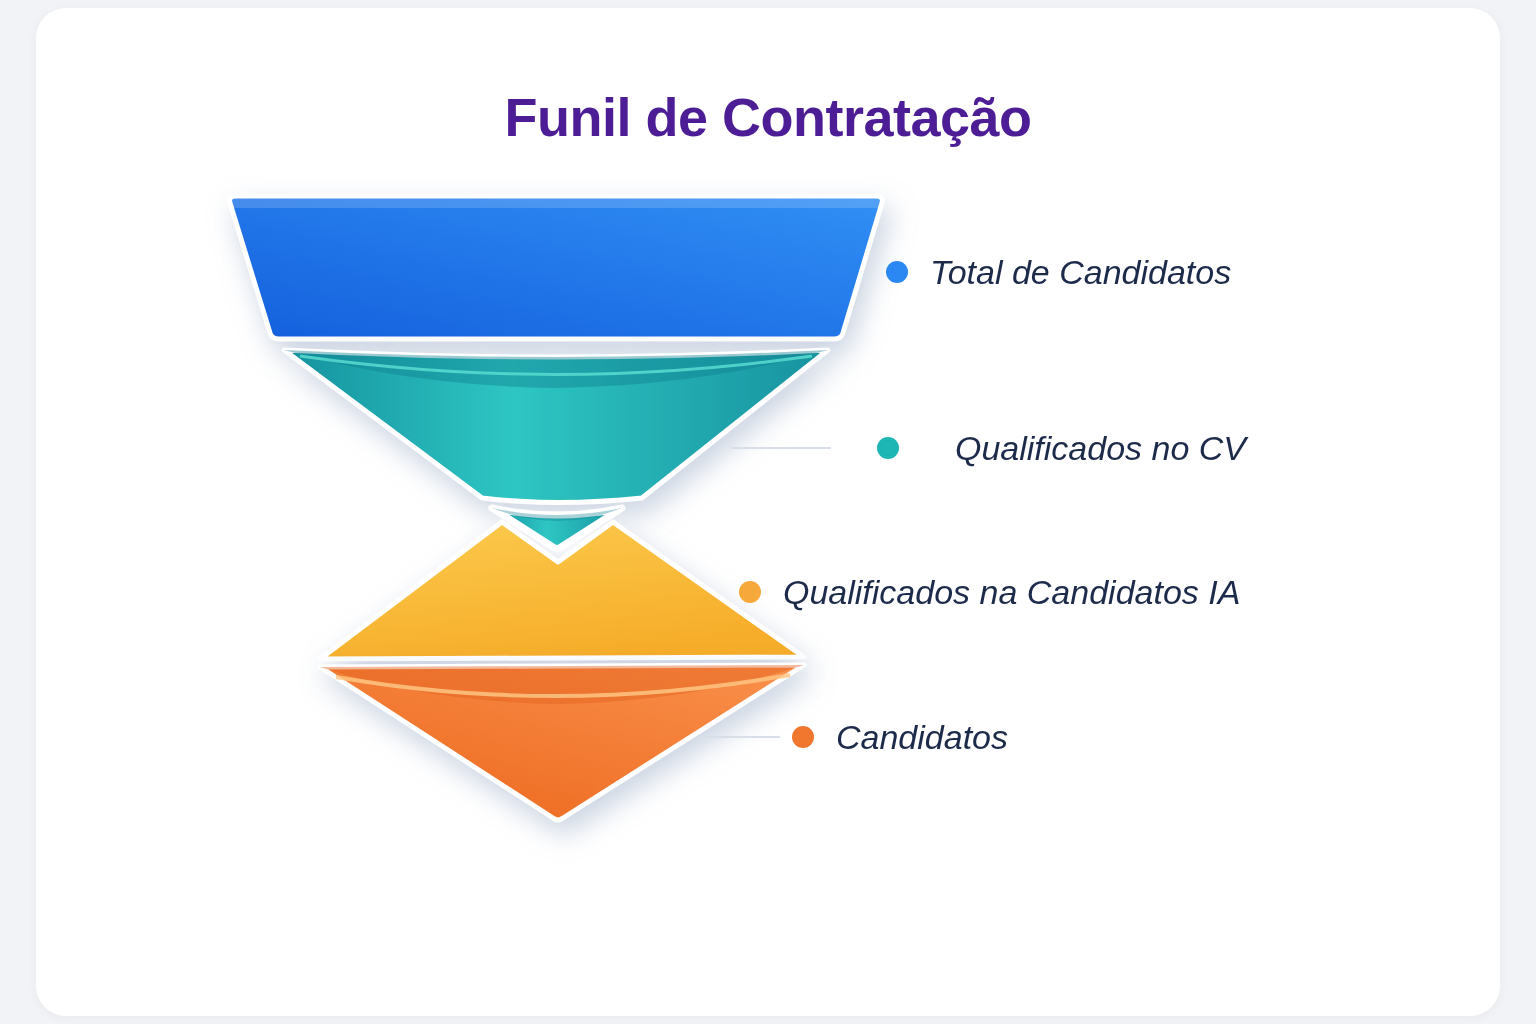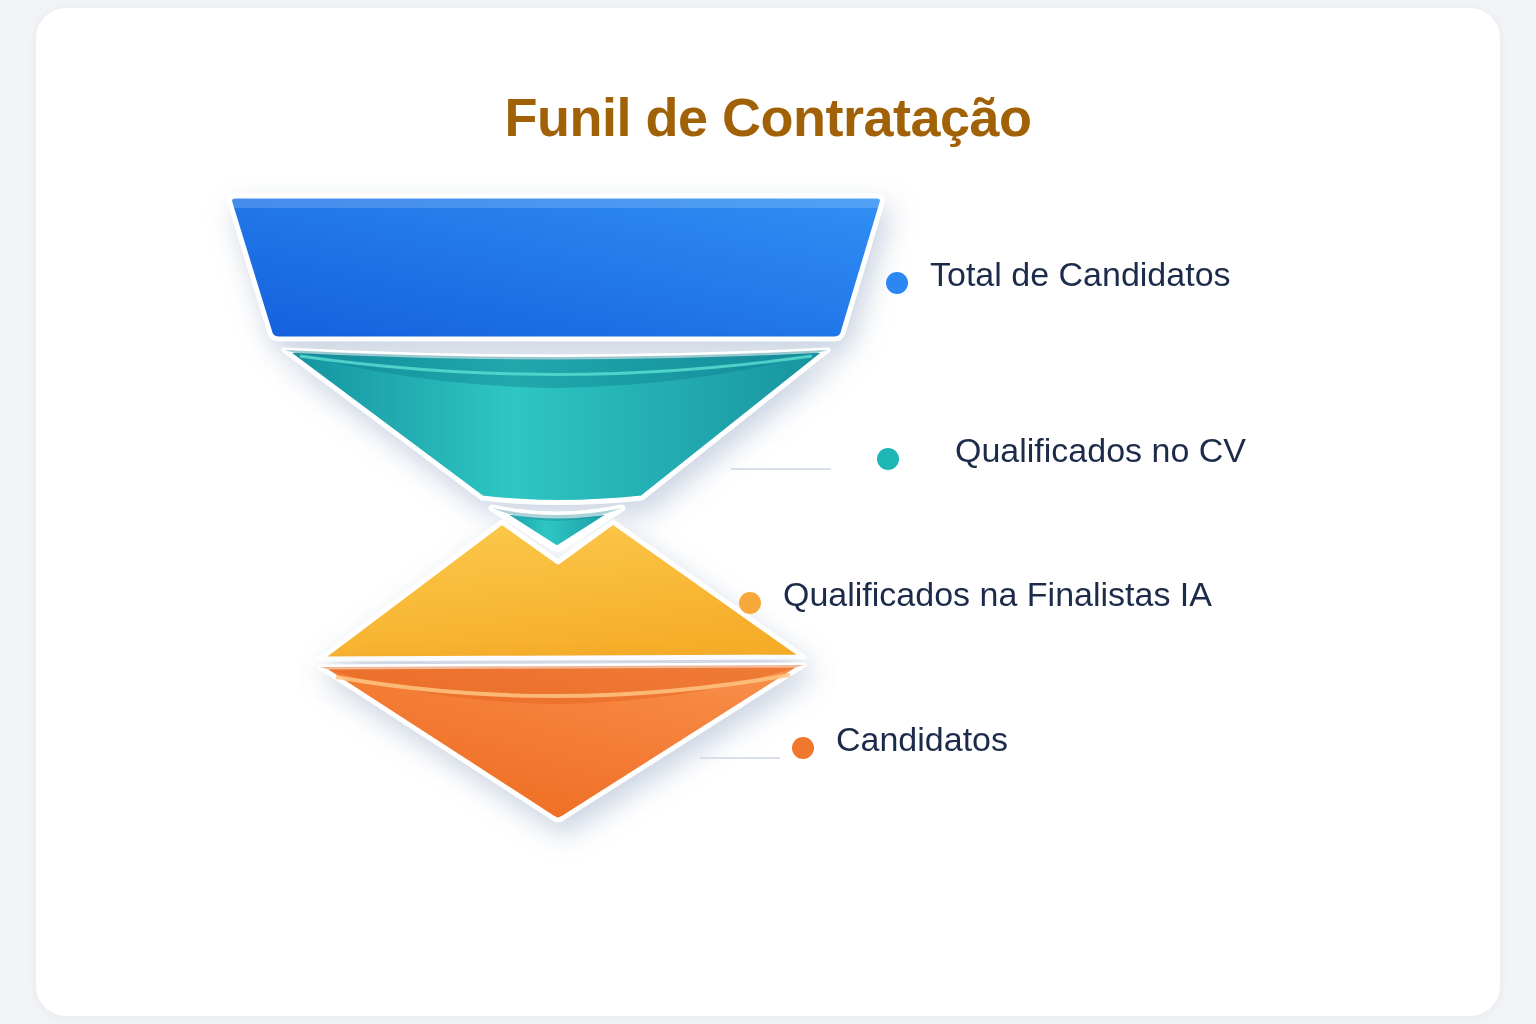--- a/index.html
+++ b/index.html
@@ -19,35 +19,36 @@
     box-shadow:0 2px 10px rgba(30,50,90,0.05);
   }
   .page-title{
     position:absolute;
     left:0;top:86px;
     width:1536px;
     text-align:center;
     font-size:54px;
     font-weight:700;
     letter-spacing:-0.5px;
-    color:#a16207;
+    color:#4c1d95;
     margin:0;
   }
   .funnel-svg{
     position:absolute;
     left:0;top:0;
     width:1536px;height:1024px;
   }
   .shape{ stroke:#ffffff; stroke-width:5; stroke-linejoin:round; }
   .shadowed{ filter:drop-shadow(6px 12px 14px rgba(70,100,150,0.28)); }
   .legend-row{
     position:absolute;
     display:flex;
-    align-items:flex-end;
+    align-items:center;
     height:44px;
+    font-style:italic;
   }
   .legend-connector{
     height:2px;
     background:#d9dfe8;
     margin-right:12px;
   }
   .legend-dot{
     width:22px;height:22px;
     border-radius:50%;
     flex:0 0 auto;
@@ -121,20 +122,20 @@
 </div>
 
 <div class="legend-row" style="left:731px; top:426px;gap:34px;">
   <span class="legend-connector" style="width:100px;"></span>
   <span class="legend-dot" style="background-color: rgb(30, 181, 181);"></span>
   <span class="legend-label">Qualificados no CV</span>
 </div>
 
 <div class="legend-row" style="left:739px; top:570px;">
   <span class="legend-dot" style="background-color: rgb(246, 169, 58);"></span>
-  <span class="legend-label">Qualificados na Finalistas IA</span>
+  <span class="legend-label">Qualificados na Candidatos IA</span>
 </div>
 
 <div class="legend-row" style="left:700px; top:715px;">
   <span class="legend-connector" style="width:80px;"></span>
   <span class="legend-dot" style="background-color: rgb(241, 119, 46);"></span>
   <span class="legend-label">Candidatos</span>
 </div>
 
 </body></html>

